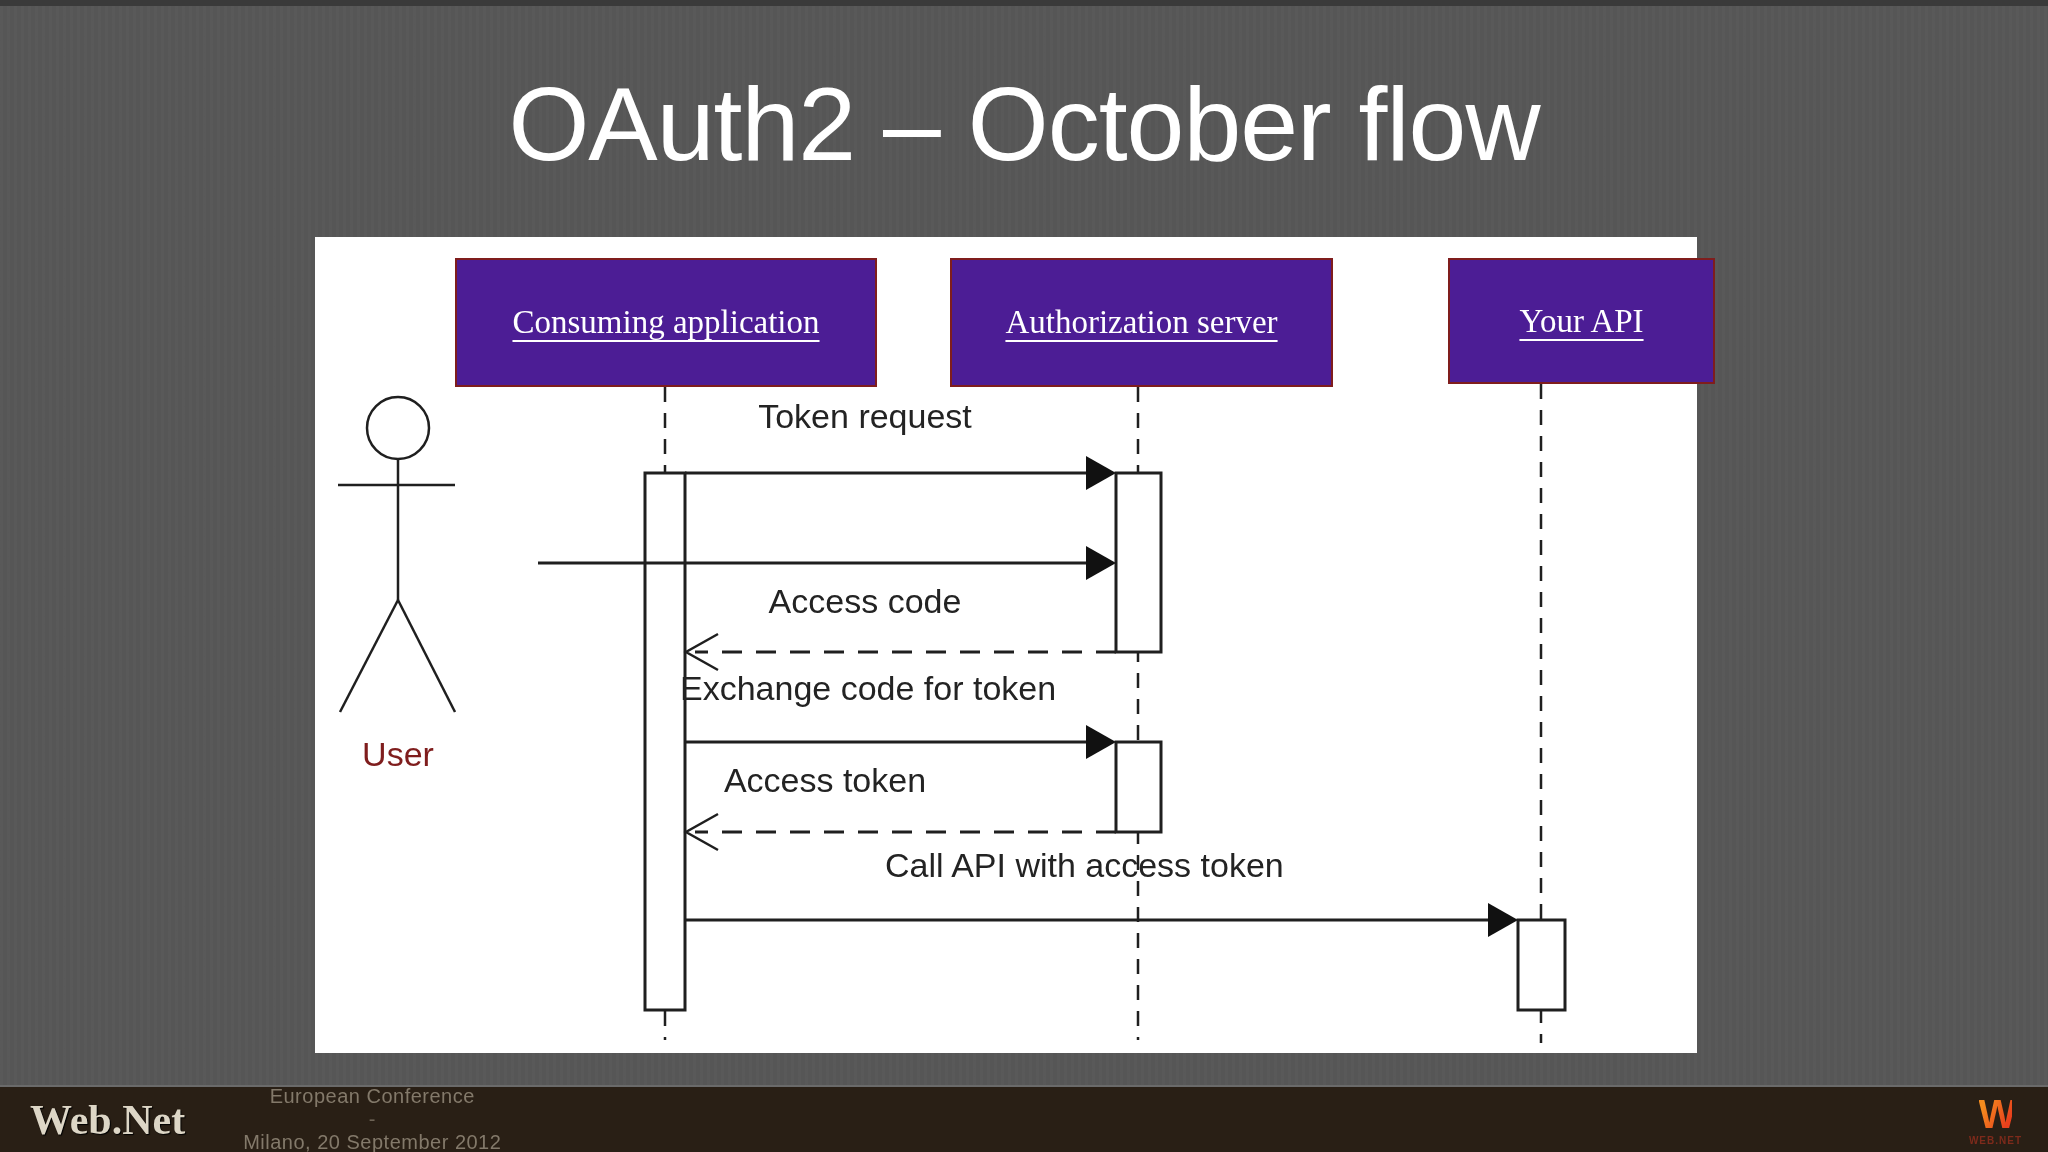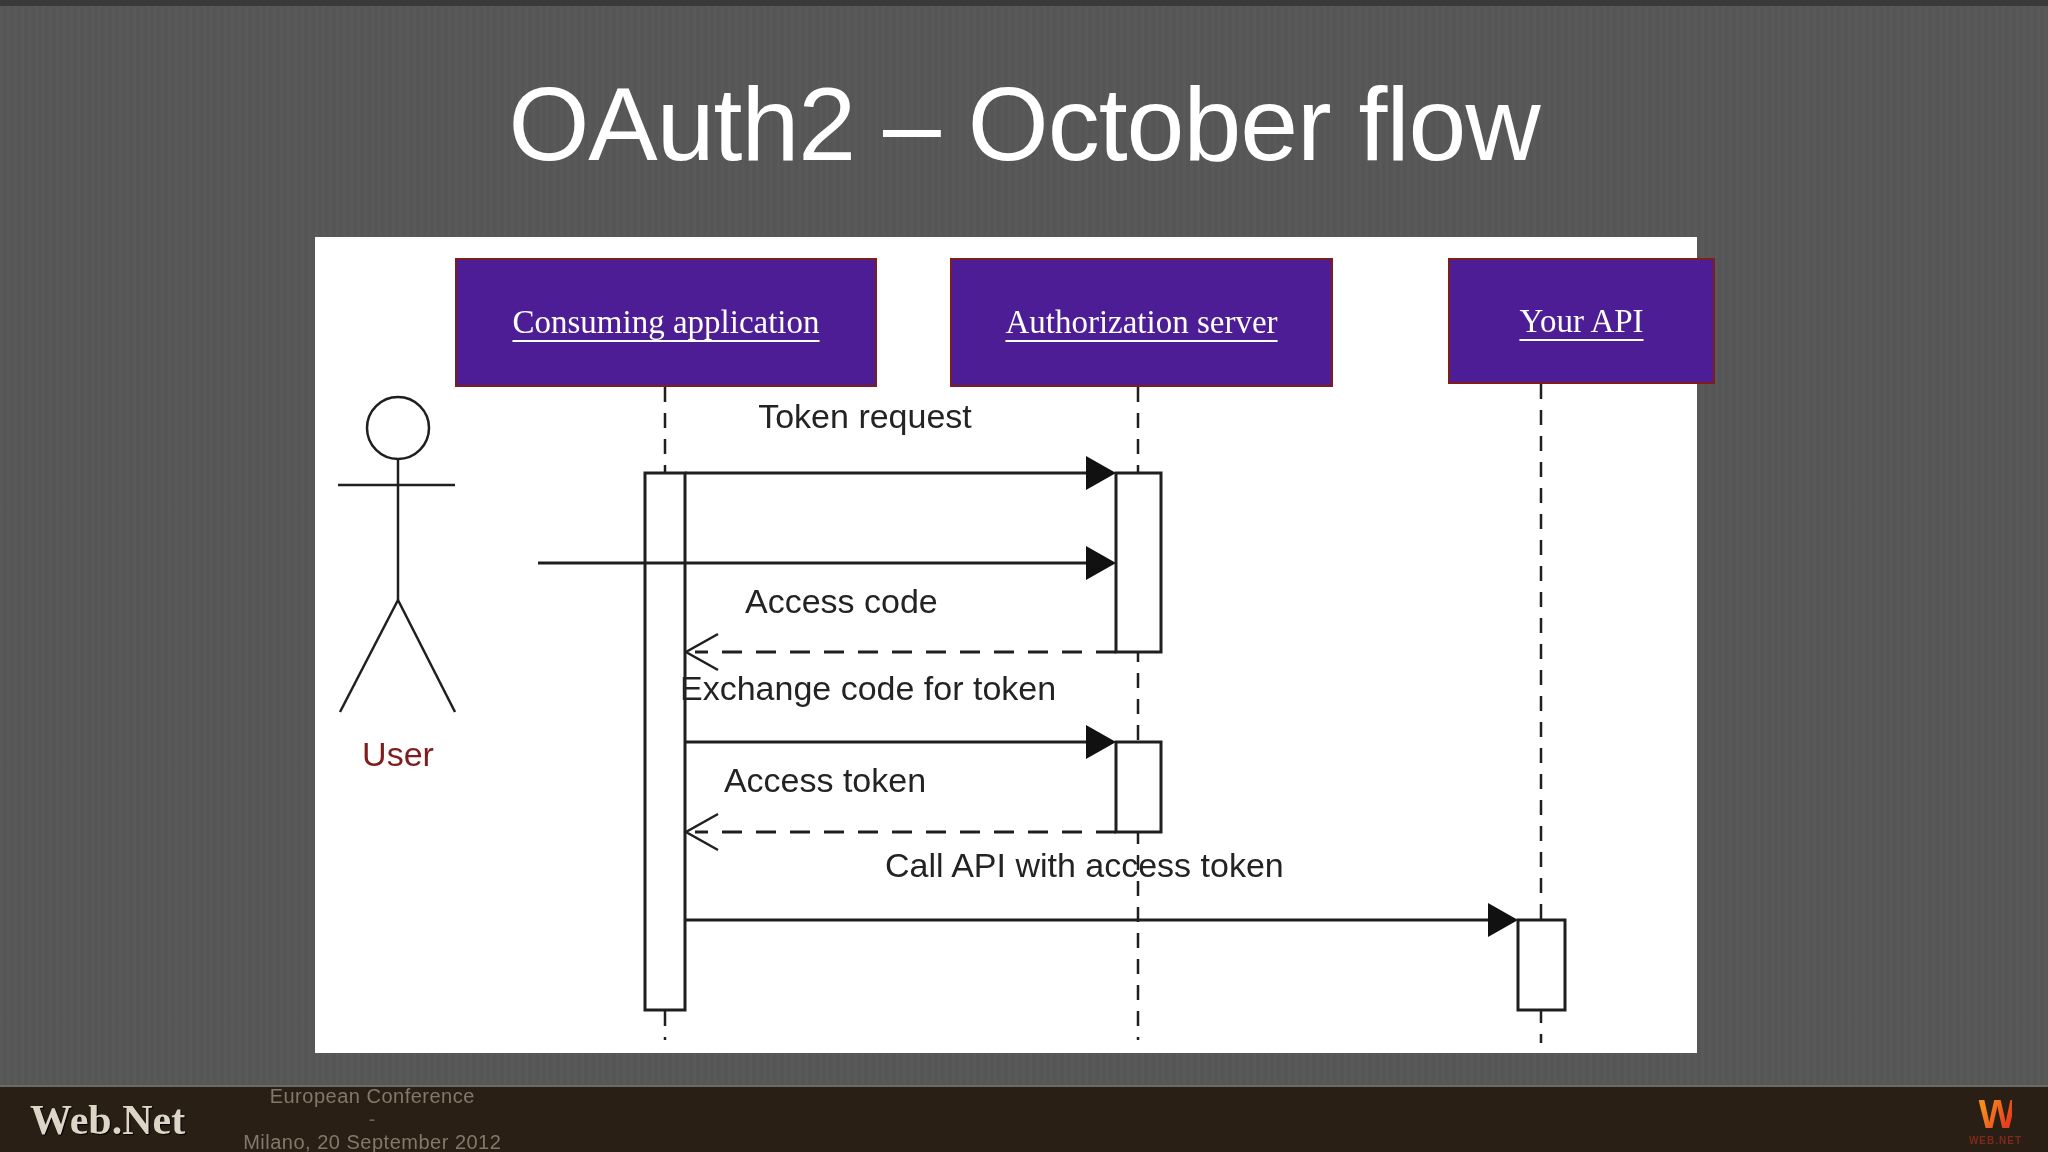--- a/index.html
+++ b/index.html
@@ -39,21 +39,21 @@
   }
   .box-consuming { left:140px; top:21px;  width:422px; height:129px; }
   .box-auth      { left:635px; top:21px;  width:383px; height:129px; }
   .box-api       { left:1093px; top:21px; width:267px; height:126px;margin-left:40px; }
   .diagram-svg { position:absolute; left:0; top:0; width:1382px; height:816px; }
   .msg-label {
     position:absolute; font-size:34px; color:#232323; white-space:nowrap;
   }
   .lbl-token     { left:400px; top:160px; width:300px; text-align:center; }
   .lbl-login     { left:368px; top:252px; }
-  .lbl-code      { left:430px; top:345px; width:240px; }
+  .lbl-code      { left:430px; top:345px; width:240px; text-align:center; }
   .lbl-exchange  { left:365px; top:432px;text-align:right; }
   .lbl-atoken    { left:400px; top:524px; width:220px; text-align:center; }
   .lbl-callapi   { left:570px; top:609px; }
   .user-label {
     position:absolute; left:17px; top:498px; width:132px;
     text-align:center; font-size:34px; color:#7f1d1d;
   }
   .footer {
     position:absolute; left:0; bottom:0; width:100%; height:67px;
     background:#291f15;

